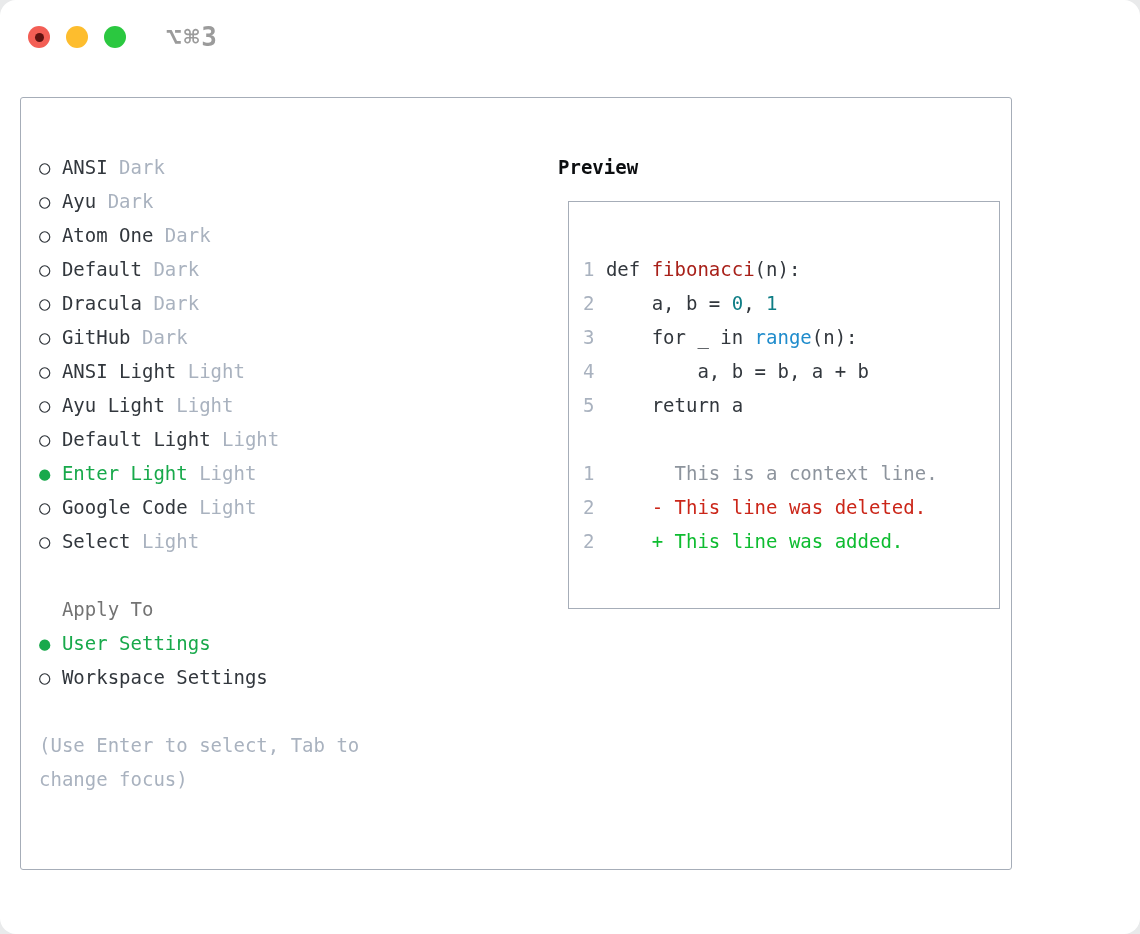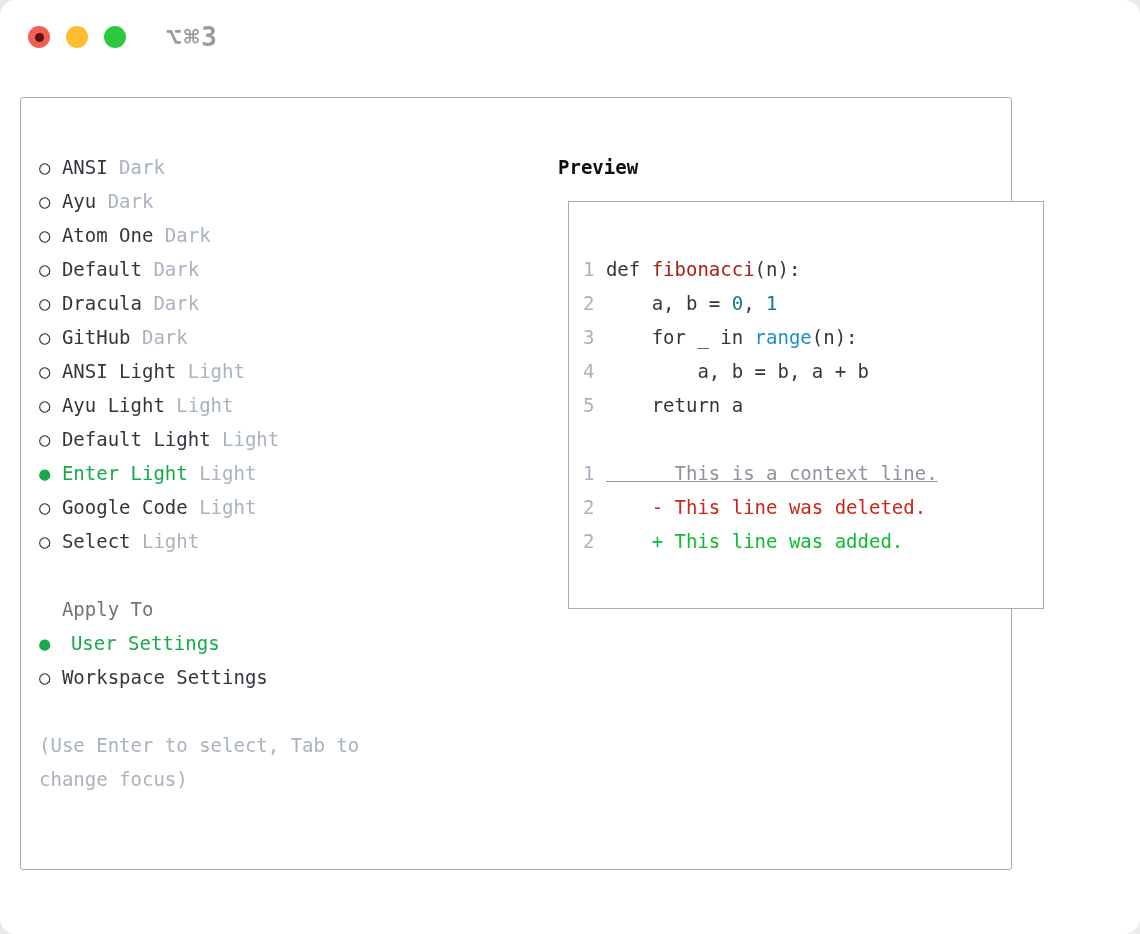--- a/index.html
+++ b/index.html
@@ -38,37 +38,37 @@
   .row{white-space:pre;height:34px;}
   .marker{display:inline-block;width:2ch;color:var(--fg);}
   .marker.on{color:var(--accent-green);}
   .hdr{font-weight:bold;color:#0c0e10;}
   .pointer{display:inline-block;width:2ch;font-weight:bold;color:#0c0e10;}
   .theme-name{color:var(--fg);}
   .theme-name.sel{color:var(--accent-green);}
   .variant{color:var(--muted);}
   .spacer{height:34px;}
   .apply-hdr{color:#737373;}
-  .opt-name.sel{color:var(--accent-green);margin-left:9px;}
+  .opt-name.sel{color:var(--accent-green);}
   .hint{color:var(--muted);white-space:normal;width:382px;margin-top:34px;}
   
   .preview-col{position:absolute;left:492px;top:52px;margin-left:45px;}
   .preview-hdr{font-weight:bold;color:#0c0e10;height:34px;}
   .preview-box{
-    margin-left:10px;margin-top:17px;width:476px;height:408px;
+    margin-left:10px;margin-top:17px;width:432px;height:408px;
     border:1.5px solid var(--panel-border);box-sizing:border-box;
     padding:50px 0 0 14px;overflow:hidden;background:#fff;
   }
   .cl{white-space:pre;height:34px;}
   .ln{display:inline-block;width:2ch;color:var(--line-num);}
   .tok-fg{color:var(--fg);}
   .tok-func{color:var(--func-red);}
   .tok-num{color:var(--num-teal);}
   .tok-builtin{color:var(--builtin-blue);}
-  .tok-ctx{color:var(--ctx-gray);text-decoration:underline;}
+  .tok-ctx{color:var(--ctx-gray);}
   .tok-del{color:var(--diff-del);}
   .tok-add{color:var(--diff-add);}
 </style>
 </head>
 <body>
 
 <div class="window">
 
   <div class="titlebar">
     <div class="traffic">

